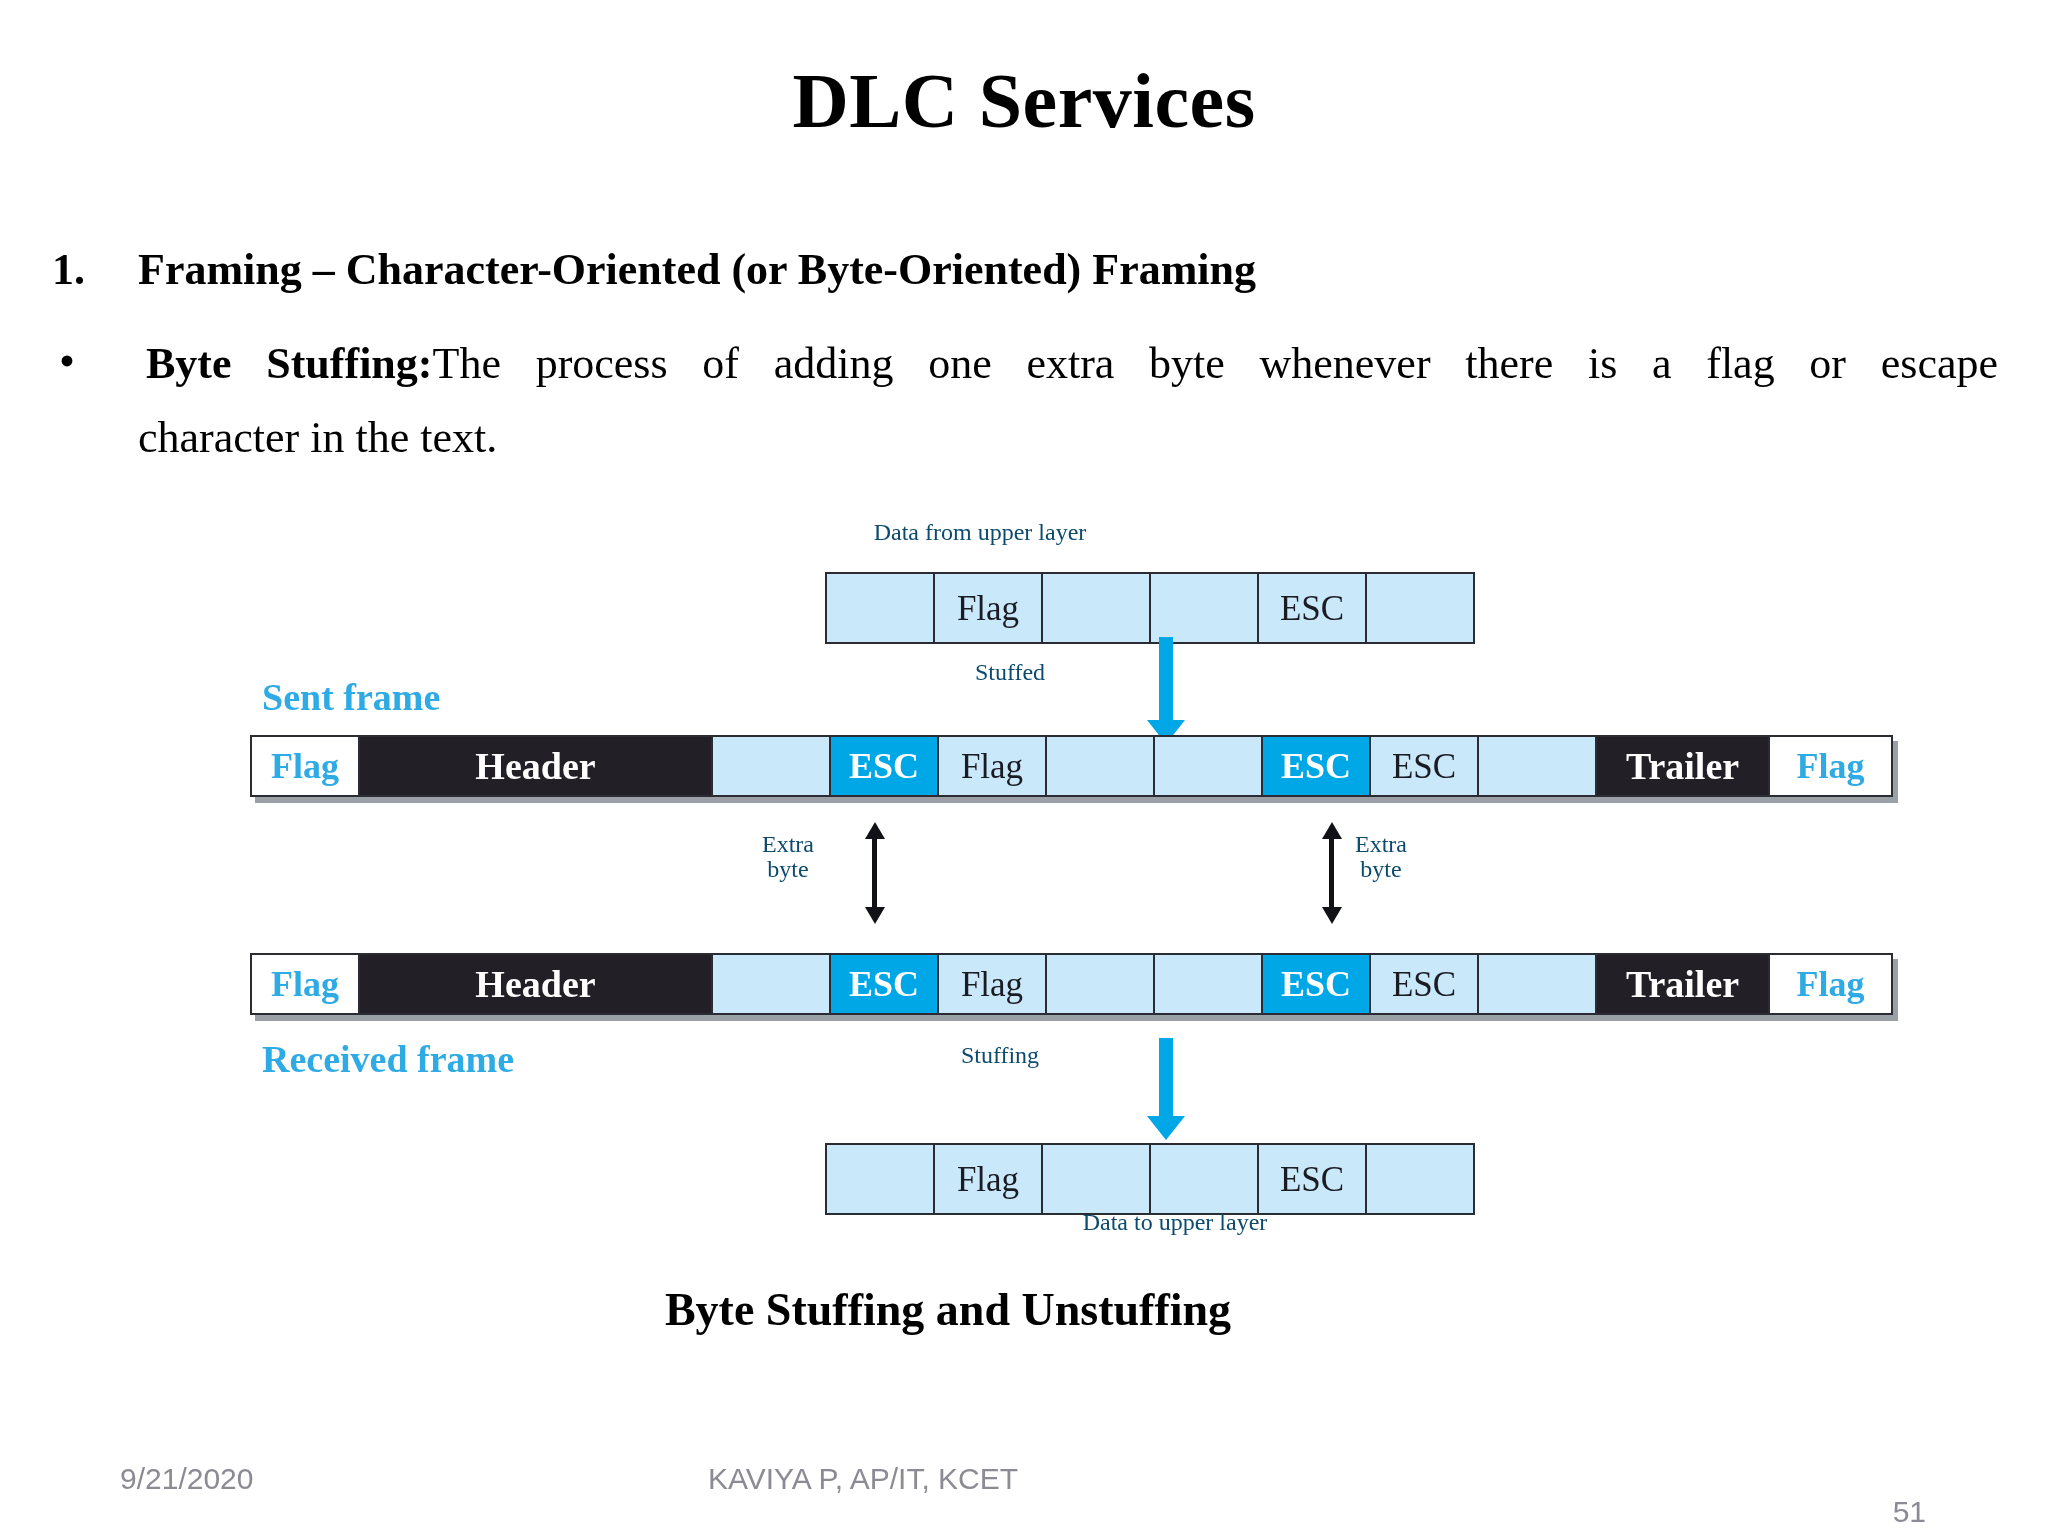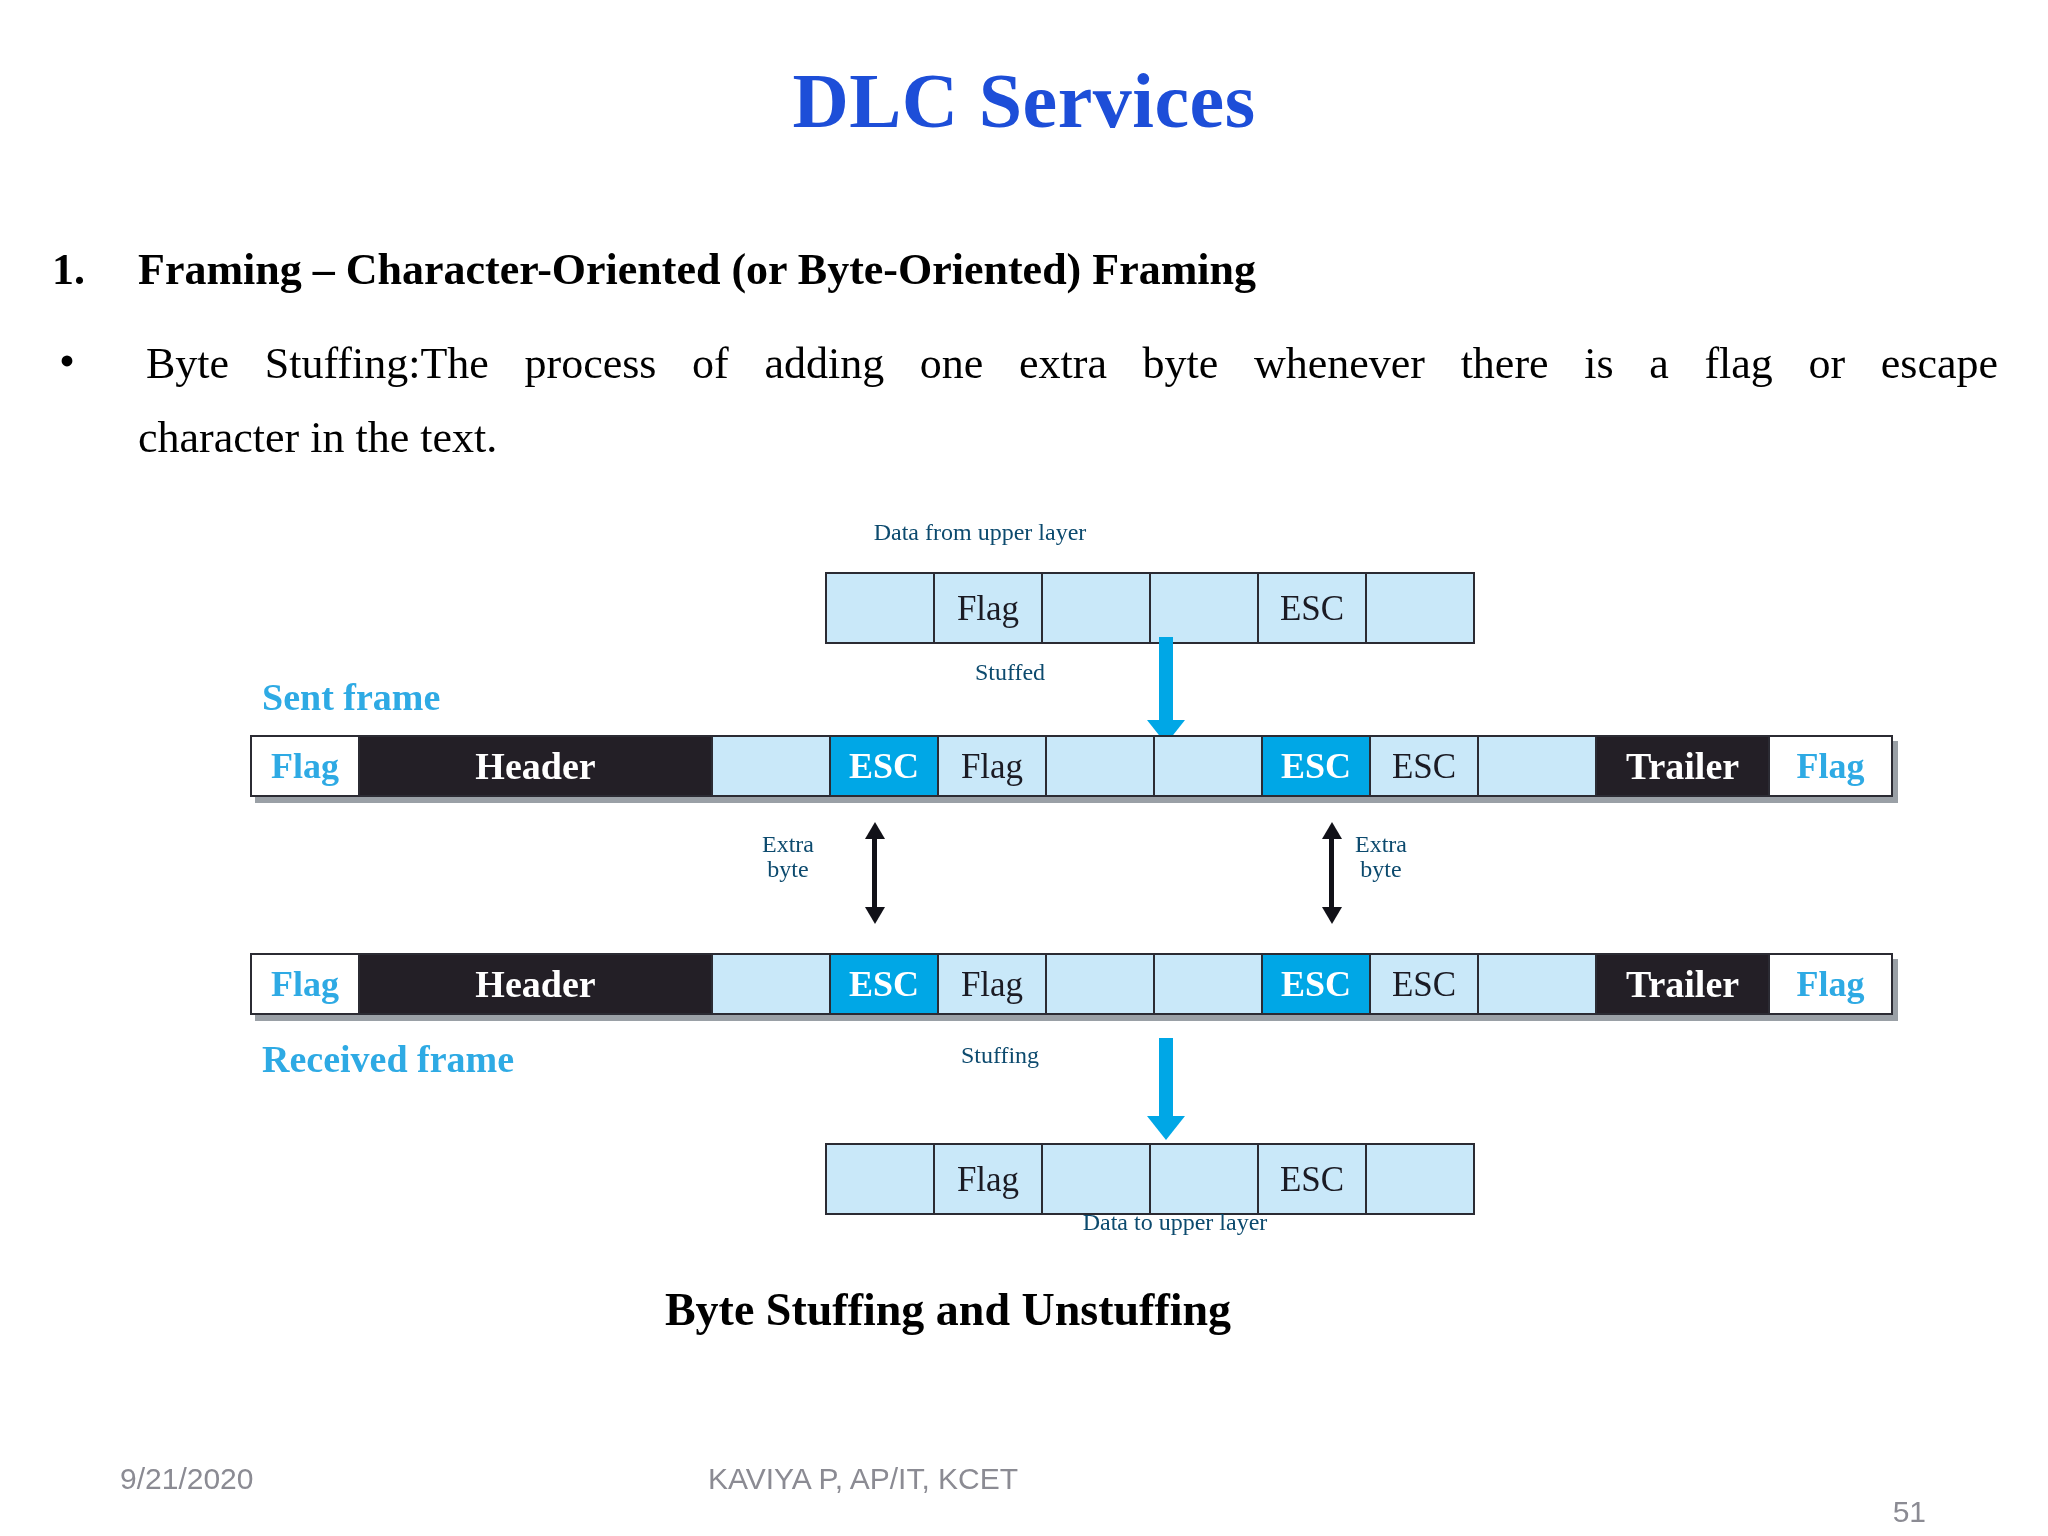--- a/index.html
+++ b/index.html
@@ -20,21 +20,21 @@
   #slide-title {
     position: absolute;
     top: 62px;
     left: 0;
     width: 2048px;
     text-align: center;
     font-family: "Liberation Serif", serif;
     font-weight: bold;
     font-size: 78px;
     letter-spacing: 0.5px;
-    color: #1d4ed8;
+    color: #000000;
     line-height: 1;
   }
 
   
   #bullets {
     position: absolute;
     top: 248px;
     left: 52px;
     width: 1960px;
   }
@@ -60,21 +60,21 @@
   .numbered .bullet-body {
     font-weight: bold;
     white-space: nowrap;
   }
   .justified {
     text-align: justify;
     text-align-last: justify;
     padding-right: 14px;
   }
   .lead {
-    font-weight: normal;
+    font-weight: bold;
   }
   .second-line {
     margin-top: 26px;
     margin-left: 86px;
     font-size: 44px;
   }
   .row-gap { height: 50px; }
 
   
   #figure {

